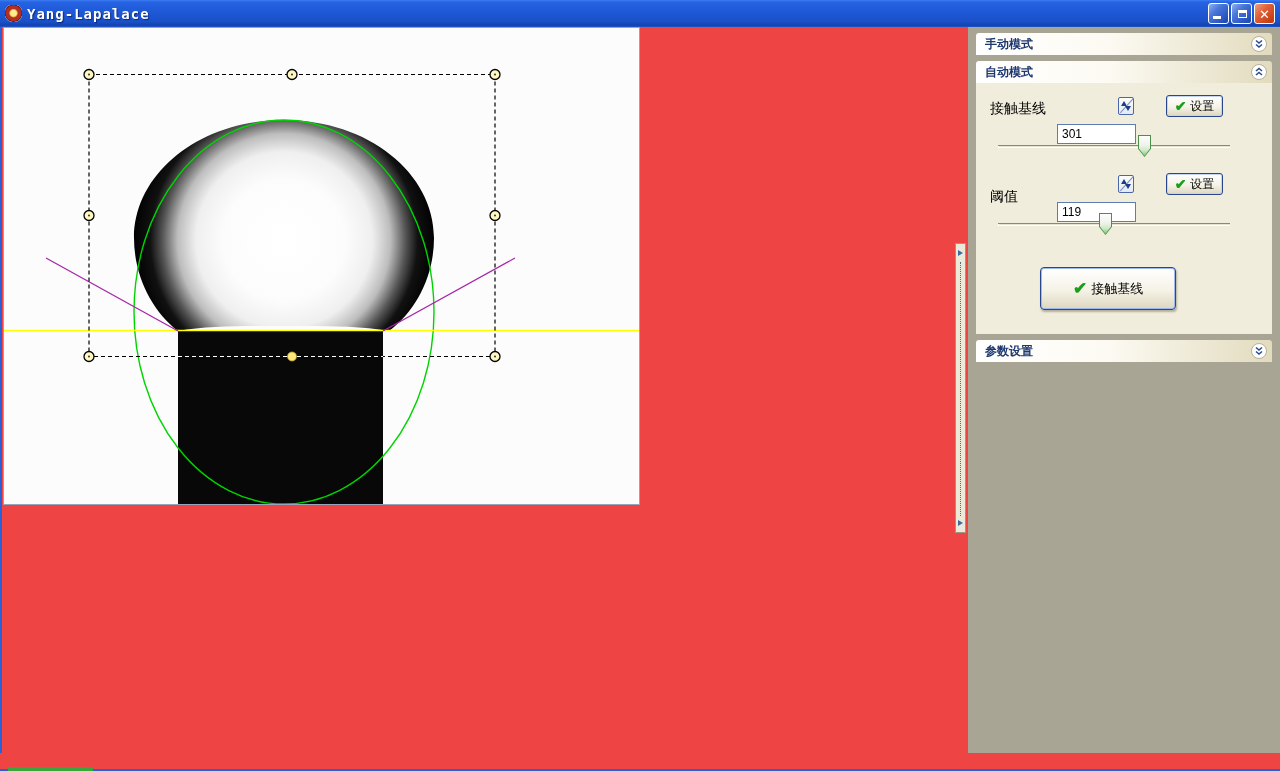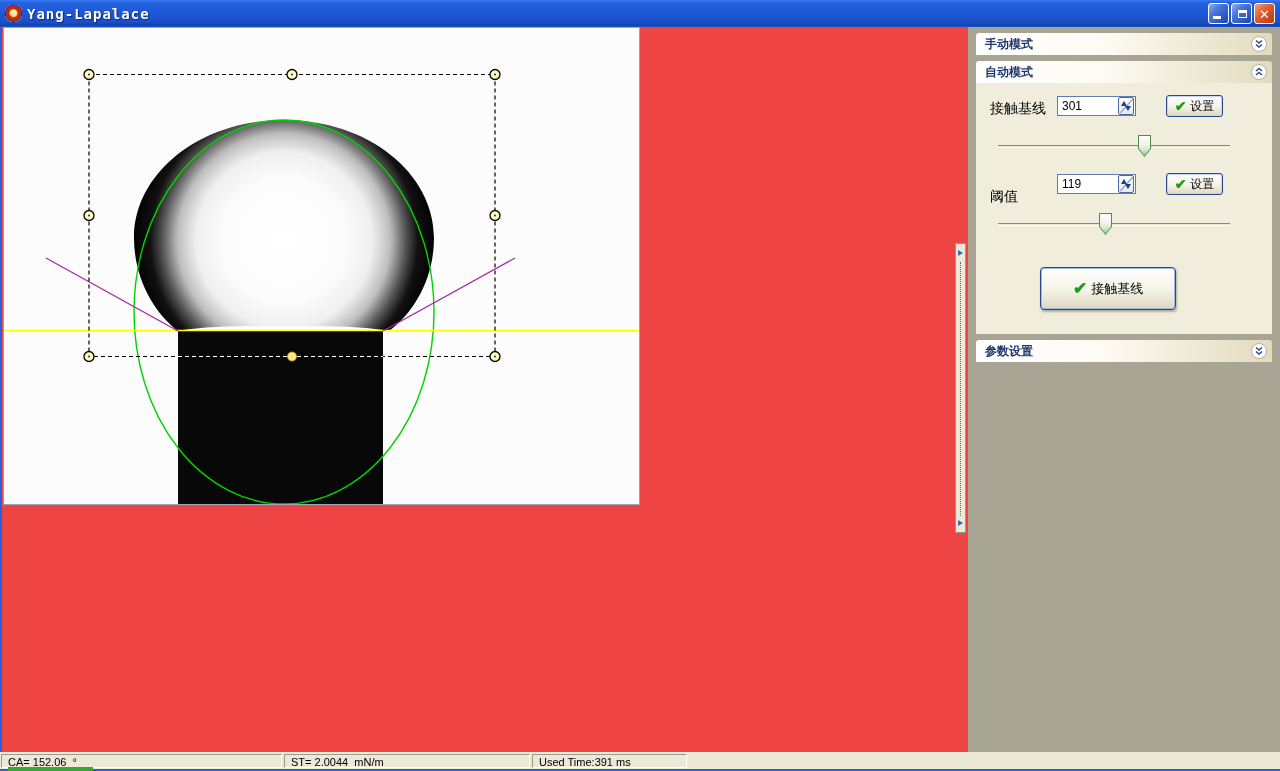--- a/index.html
+++ b/index.html
@@ -44,21 +44,21 @@
     background:linear-gradient(90deg,#FFFFFF 0%,#FCFAF2 45%,#E2DBBE 100%);
     border-radius:3px 3px 0 0;display:flex;align-items:center;justify-content:space-between;
     padding:0 5px 0 9px;font-size:12px;font-weight:bold;color:#1F3870;}
   .hdr-manual{top:6px;} .hdr-auto{top:34px;} .hdr-params{top:313px;font-family:Liberation Mono, monospace;}
   .chev-btn{width:16px;height:16px;border-radius:50%;background:#fff;border:1px solid #B8B29A;
     display:flex;align-items:center;justify-content:center;}
   .auto-content{position:absolute;left:8px;top:56px;width:296px;height:251px;background:#F0EDDC;}
 
   .fld-label{position:absolute;font-size:14px;color:#000;}
   .xp-input{position:absolute;width:79px;height:20px;border:1px solid #5F7CB0;background:#fff;
-    font-size:12px;font-family:"Liberation Sans",sans-serif;padding:0 18px 0 4px;}
+    font-size:12px;font-family:"Liberation Sans",sans-serif;padding:0 18px 0 4px;margin-top:28px;}
   .spinner{position:absolute;width:16px;height:18px;border:1px solid #4A68A8;border-radius:2px;
     background:linear-gradient(180deg,#FDFDFB,#E4E9F4);}
   .spinner .up{position:absolute;left:2px;top:3px;width:0;height:0;
     border-left:3px solid transparent;border-right:3px solid transparent;border-bottom:5px solid #1C3C8C;}
   .spinner .down{position:absolute;right:2px;bottom:3px;width:0;height:0;
     border-left:3px solid transparent;border-right:3px solid transparent;border-top:5px solid #1C3C8C;}
   .spinner .diag{position:absolute;left:-2px;top:7px;width:20px;height:0;border-top:1px solid #7890C0;transform:rotate(-48deg);}
 
   .xp-btn{position:absolute;height:22px;border:1px solid #28478E;border-radius:3px;
     background:linear-gradient(180deg,#FFFFFF 0%,#F5F2E6 55%,#DDD7C0 100%);
@@ -230,21 +230,16 @@
     <div class="tp-header hdr-params">
       <span>参数设置</span>
       <span class="chev-btn">
         <svg width="10" height="10" viewBox="0 0 10 10">
           <path d="M2 1.5 L5 4 L8 1.5 M2 5.5 L5 8 L8 5.5" fill="none" stroke="#2B4B8F" stroke-width="1.5"></path>
         </svg>
       </span>
     </div>
   </div>
 
-  <div class="statusbar">
-    <div class="sb-panel sb-ca">CA= 152.06  °</div>
-    <div class="sb-panel sb-st">ST= 2.0044  mN/m</div>
-    <div class="sb-panel sb-time">Used Time:391 ms</div>
-  </div>
   <div class="bottom-strip"></div>
   <div class="progress-seg"></div>
 
 </div>
 
 </body></html>

